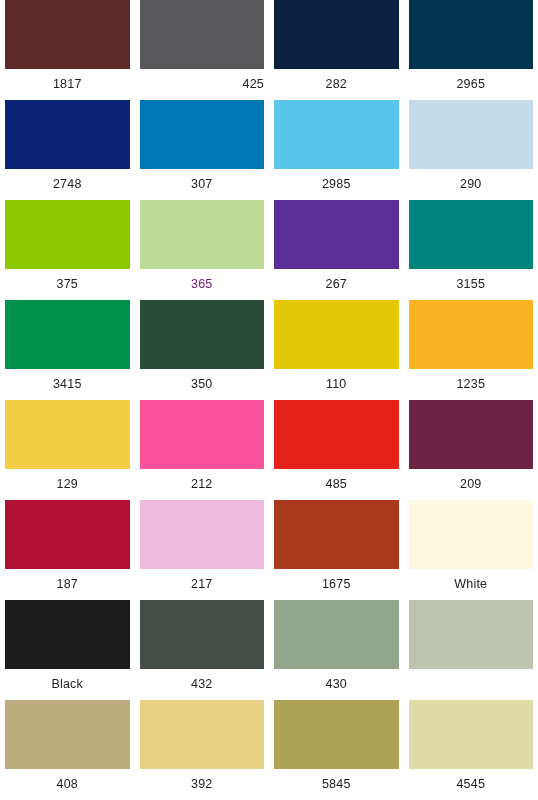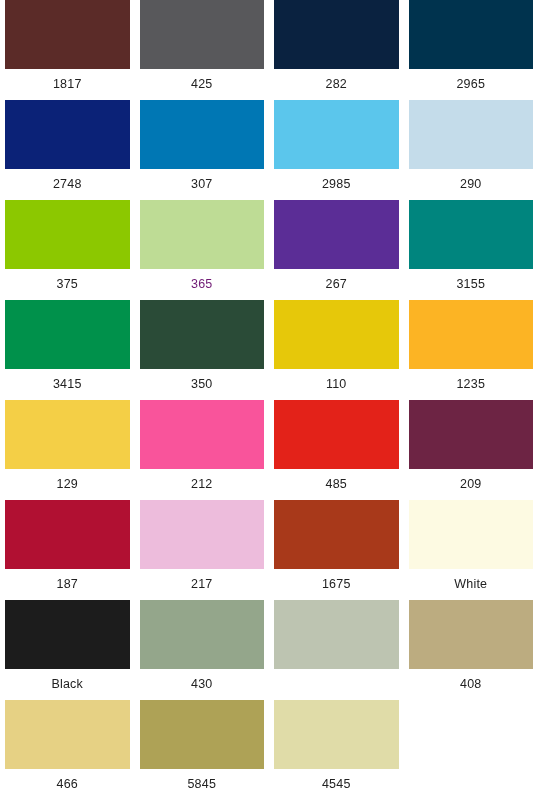--- a/index.html
+++ b/index.html
@@ -57,21 +57,21 @@
 </head>
 <body>
 
 <div id="swatch-grid" style="background: rgb(255, 255, 255);">
     <div class="swatch-cell">
       <div class="swatch-chip" style="background: rgb(91, 43, 40);"></div>
       <div class="swatch-label" style="color: rgb(34, 34, 34);">1817</div>
     </div>
     <div class="swatch-cell">
       <div class="swatch-chip" style="background: rgb(88, 88, 91);"></div>
-      <div class="swatch-label" style="color: rgb(34, 34, 34);">425</div>
+      <div class="swatch-label" style="color: rgb(34, 34, 34); text-align: right;">425</div>
     </div>
     <div class="swatch-cell">
       <div class="swatch-chip" style="background: rgb(10, 34, 64);"></div>
       <div class="swatch-label" style="color: rgb(34, 34, 34);">282</div>
     </div>
     <div class="swatch-cell">
       <div class="swatch-chip" style="background: rgb(0, 51, 78);"></div>
       <div class="swatch-label" style="color: rgb(34, 34, 34);">2965</div>
     </div>
     <div class="swatch-cell">
@@ -152,33 +152,37 @@
     </div>
     <div class="swatch-cell">
       <div class="swatch-chip" style="background: rgb(253, 250, 226);"></div>
       <div class="swatch-label" style="color: rgb(34, 34, 34);">White</div>
     </div>
     <div class="swatch-cell">
       <div class="swatch-chip" style="background: rgb(28, 28, 28);"></div>
       <div class="swatch-label" style="color: rgb(34, 34, 34);">Black</div>
     </div>
     <div class="swatch-cell">
+      <div class="swatch-chip" style="background: rgb(68, 78, 70);"></div>
+      <div class="swatch-label" style="color: rgb(34, 34, 34);">432</div>
+    </div>
+    <div class="swatch-cell">
       <div class="swatch-chip" style="background: rgb(148, 166, 139);"></div>
       <div class="swatch-label" style="color: rgb(34, 34, 34);">430</div>
     </div>
     <div class="swatch-cell">
       <div class="swatch-chip" style="background: rgb(189, 196, 177);"></div>
     </div>
     <div class="swatch-cell">
       <div class="swatch-chip" style="background: rgb(188, 172, 128);"></div>
       <div class="swatch-label" style="color: rgb(34, 34, 34);">408</div>
     </div>
     <div class="swatch-cell">
       <div class="swatch-chip" style="background: rgb(230, 209, 132);"></div>
-      <div class="swatch-label" style="color: rgb(34, 34, 34);">466</div>
+      <div class="swatch-label" style="color: rgb(34, 34, 34);">392</div>
     </div>
     <div class="swatch-cell">
       <div class="swatch-chip" style="background: rgb(174, 162, 86);"></div>
       <div class="swatch-label" style="color: rgb(34, 34, 34);">5845</div>
     </div>
     <div class="swatch-cell">
       <div class="swatch-chip" style="background: rgb(224, 220, 168);"></div>
       <div class="swatch-label" style="color: rgb(34, 34, 34);">4545</div>
     </div>
   </div>

